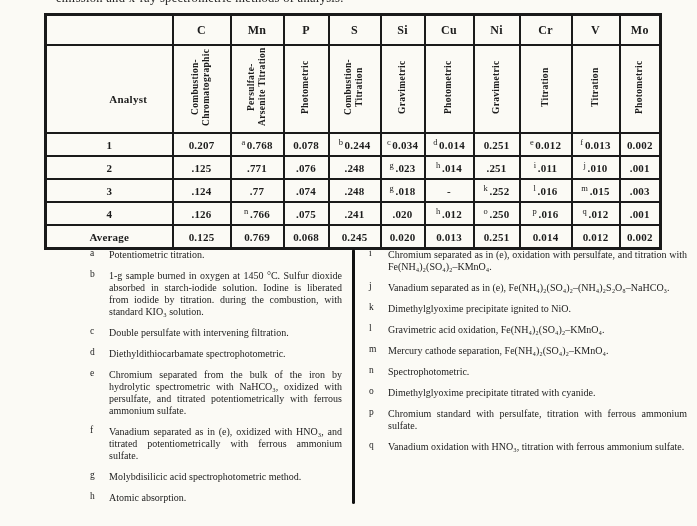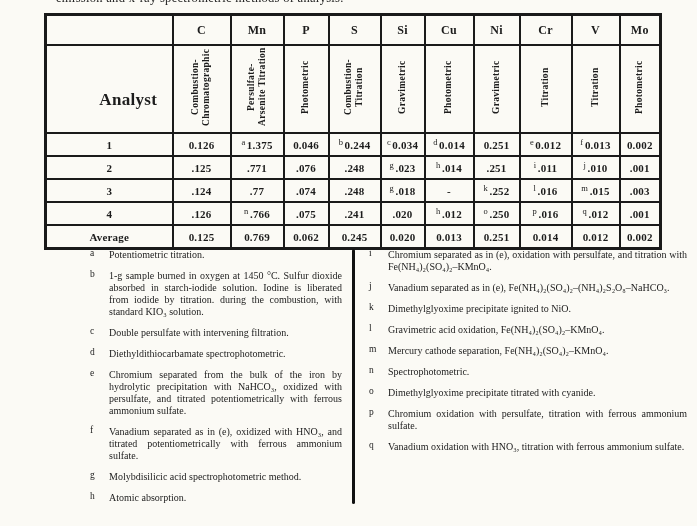--- a/index.html
+++ b/index.html
@@ -11,21 +11,21 @@
 
   
   table.data-table{position:absolute;left:44px;top:13px;width:615px;border-collapse:collapse;
                    table-layout:fixed;border:3px solid #1a1a1a;}
   .data-table th,.data-table td{border:2px solid #1a1a1a;padding:0;background:#fbfaf5;}
   tr.el-row th{height:28px;font-size:12px;font-weight:bold;text-align:center;vertical-align:middle;letter-spacing:.3px;}
   tr.method-row th{height:86px;text-align:center;vertical-align:middle;}
   .rot{display:inline-block;writing-mode:vertical-rl;transform:rotate(180deg);height:80px;
        font-size:9.5px;font-weight:bold;line-height:1.18;letter-spacing:.3px;text-align:center;}
   .analyst-cell{text-align:left;vertical-align:middle;}
-  .analyst-cell span{display:inline-block;padding-left:38px;padding-top:22px;font-size:17px;font-weight:bold;letter-spacing:.3px;}
+  .analyst-cell span{display:inline-block;padding-left:38px;padding-top:22px;font-size:11px;font-weight:bold;letter-spacing:.3px;}
   tbody td{height:21px;text-align:center;vertical-align:middle;font-size:11px;font-weight:bold;letter-spacing:.2px;}
   .cell-sup{font-size:8.5px;font-weight:normal;position:relative;top:-3.5px;margin-right:1.5px;}
 
   
   .footnotes{position:absolute;left:0;top:249px;width:697px;display:flex;align-items:stretch;}
   .fn-col{display:flex;flex-direction:column;gap:9px;}
   .fn-col.left{margin-left:90px;width:252px;}
   .fn-divider{flex:0 0 3px;background:#111;margin-left:10px;margin-right:14px;border-radius:2px;}
   .fn-col.right{width:318px;}
   .fn-item{display:flex;align-items:flex-start;}
@@ -77,23 +77,23 @@
         <th><div class="rot">Photometric</div></th>
         <th><div class="rot">Gravimetric</div></th>
         <th><div class="rot">Titration</div></th>
         <th><div class="rot">Titration</div></th>
         <th><div class="rot">Photometric</div></th>
       </tr>
     </thead>
     <tbody id="table-body">
         <tr>
           <td class="row-label">1</td>
-          <td><span class="cell-val">0.126</span></td>
-          <td><span class="cell-sup">a</span><span class="cell-val">1.375</span></td>
-          <td><span class="cell-val">0.046</span></td>
+          <td><span class="cell-val">0.207</span></td>
+          <td><span class="cell-sup">a</span><span class="cell-val">0.768</span></td>
+          <td><span class="cell-val">0.078</span></td>
           <td><span class="cell-sup">b</span><span class="cell-val">0.244</span></td>
           <td><span class="cell-sup">c</span><span class="cell-val">0.034</span></td>
           <td><span class="cell-sup">d</span><span class="cell-val">0.014</span></td>
           <td><span class="cell-val">0.251</span></td>
           <td><span class="cell-sup">e</span><span class="cell-val">0.012</span></td>
           <td><span class="cell-sup">f</span><span class="cell-val">0.013</span></td>
           <td><span class="cell-val">0.002</span></td>
         </tr>
         <tr>
           <td class="row-label">2</td>
@@ -131,21 +131,21 @@
           <td><span class="cell-sup">h</span><span class="cell-val">.012</span></td>
           <td><span class="cell-sup">o</span><span class="cell-val">.250</span></td>
           <td><span class="cell-sup">p</span><span class="cell-val">.016</span></td>
           <td><span class="cell-sup">q</span><span class="cell-val">.012</span></td>
           <td><span class="cell-val">.001</span></td>
         </tr>
         <tr>
           <td class="row-label">Average</td>
           <td><span class="cell-val">0.125</span></td>
           <td><span class="cell-val">0.769</span></td>
-          <td><span class="cell-val">0.062</span></td>
+          <td><span class="cell-val">0.068</span></td>
           <td><span class="cell-val">0.245</span></td>
           <td><span class="cell-val">0.020</span></td>
           <td><span class="cell-val">0.013</span></td>
           <td><span class="cell-val">0.251</span></td>
           <td><span class="cell-val">0.014</span></td>
           <td><span class="cell-val">0.012</span></td>
           <td><span class="cell-val">0.002</span></td>
         </tr>
       </tbody>
   </table>
@@ -163,21 +163,21 @@
         <div class="fn-item">
           <span class="fn-marker">c</span>
           <span class="fn-text">Double persulfate with intervening filtration.</span>
         </div>
         <div class="fn-item">
           <span class="fn-marker">d</span>
           <span class="fn-text">Diethyldithiocarbamate spectrophotometric.</span>
         </div>
         <div class="fn-item">
           <span class="fn-marker">e</span>
-          <span class="fn-text">Chromium separated from the bulk of the iron by hydrolytic precipitation with NaHCO₃, oxidized with persulfate, and titrated potentiometrically with ferrous ammonium sulfate.</span>
+          <span class="fn-text">Chromium separated from the bulk of the iron by hydrolytic spectrometric with NaHCO₃, oxidized with persulfate, and titrated potentiometrically with ferrous ammonium sulfate.</span>
         </div>
         <div class="fn-item">
           <span class="fn-marker">f</span>
           <span class="fn-text">Vanadium separated as in (e), oxidized with HNO₃, and titrated potentiometrically with ferrous ammonium sulfate.</span>
         </div>
         <div class="fn-item">
           <span class="fn-marker">g</span>
           <span class="fn-text">Molybdisilicic acid spectrophotometric method.</span>
         </div>
         <div class="fn-item">
@@ -210,21 +210,21 @@
         <div class="fn-item">
           <span class="fn-marker">n</span>
           <span class="fn-text">Spectrophotometric.</span>
         </div>
         <div class="fn-item">
           <span class="fn-marker">o</span>
           <span class="fn-text">Dimethylglyoxime precipitate titrated with cyanide.</span>
         </div>
         <div class="fn-item">
           <span class="fn-marker">p</span>
-          <span class="fn-text">Chromium oxidation with persulfate, titration with ferrous ammonium sulfate.</span>
+          <span class="fn-text">Chromium standard with persulfate, titration with ferrous ammonium sulfate.</span>
         </div>
         <div class="fn-item">
           <span class="fn-marker">q</span>
           <span class="fn-text">Vanadium oxidation with HNO₃, titration with ferrous ammonium sulfate.</span>
         </div>
       </div>
   </div>
 
 </div>
 

